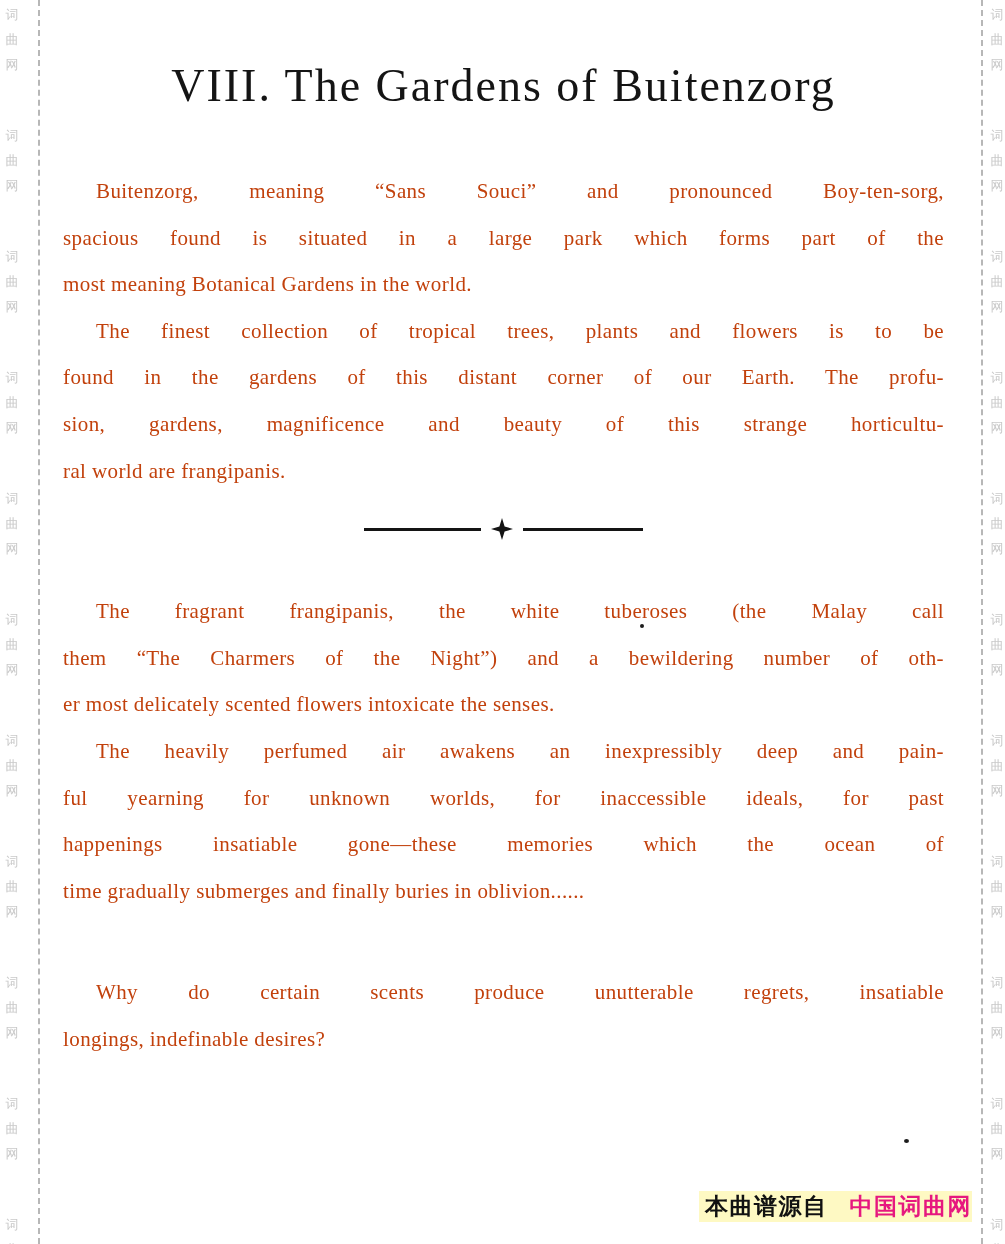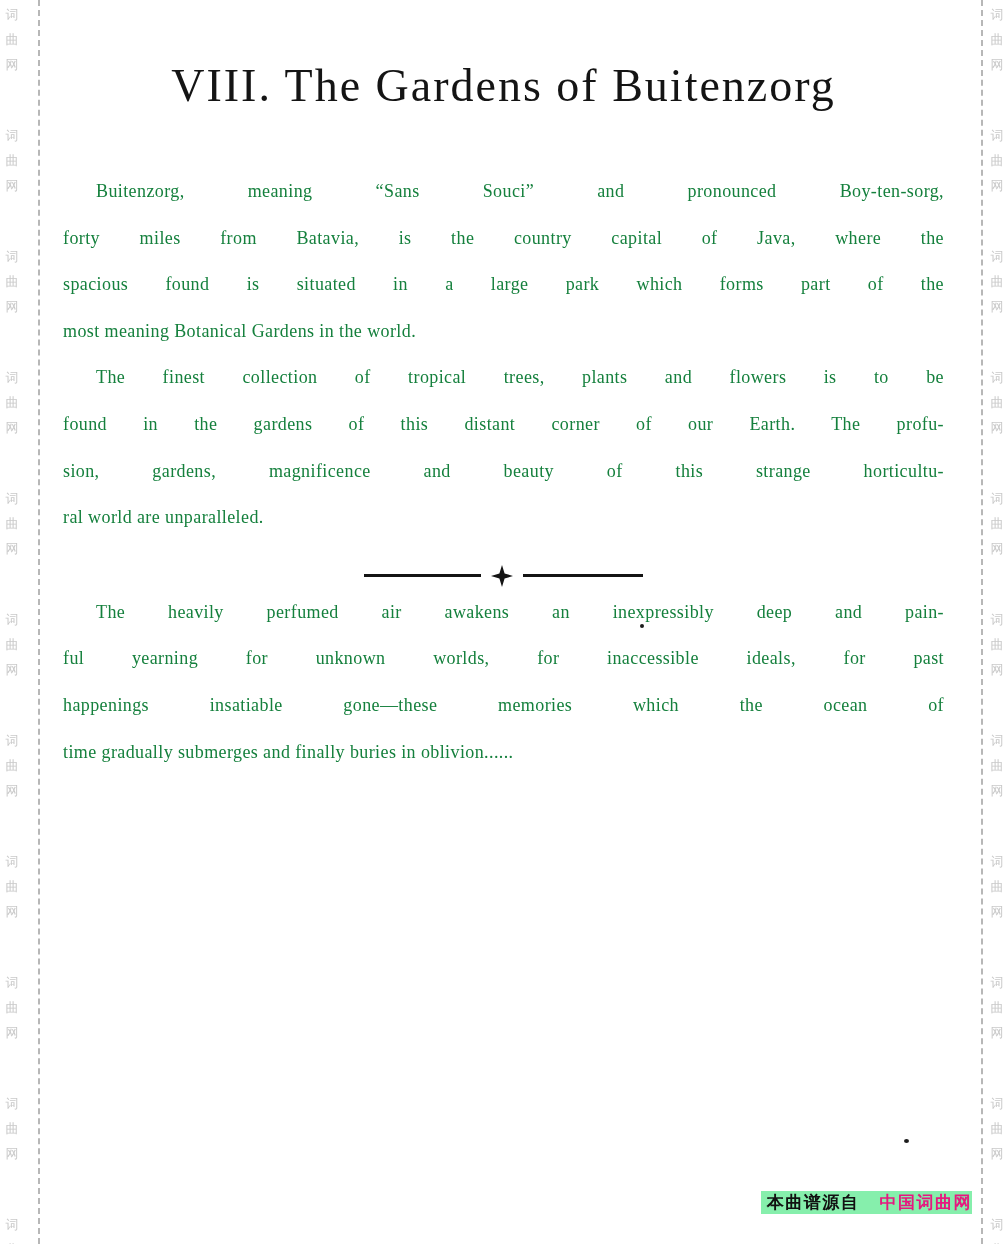--- a/index.html
+++ b/index.html
@@ -21,21 +21,21 @@
   
   .content{
     position:absolute;left:39px;top:16px;width:942px;height:100%;
     padding:0 37px 0 24px;box-sizing:border-box;background:transparent;
   }
   .title{
     margin:40px 0 0 0;text-align:center;
     font-size:46px;font-weight:normal;letter-spacing:2px;color:#141414;
     line-height:60px;
   }
-  .para{margin:0;font-size:18px;line-height:46.6px;color:#15803d;letter-spacing:0.4px;}
+  .para{margin:0;font-size:21px;line-height:46.6px;color:#c2410c;letter-spacing:0.4px;}
   .para .line{text-align:justify;text-align-last:justify;white-space:normal;height:46.6px;overflow:hidden;}
   .para .line.first{text-indent:33px;}
   .para .line.last{text-align-last:left;}
   #para-0{margin-top:52px;}
   #para-2{margin-top:46px;}
   #para-4{margin-top:55px;}
   
   .divider{
     margin-top:22px;height:26px;display:flex;align-items:center;justify-content:center;gap:9px;
   }
@@ -43,22 +43,22 @@
   .divider .rule.l{width:117px;}
   .divider .rule.r{width:120px;}
   .divider svg{display:block;}
   
   .speck{position:absolute;background:#1c1c1c;border-radius:50%;}
   .speck.a{left:640px;top:624px;width:4px;height:4px;}
   .speck.b{left:904px;top:1139px;width:5px;height:4px;}
   
   .footer{
     position:absolute;top:1191px;right:33px;white-space:nowrap;
-    font-family:sans-serif;font-weight:bold;font-size:17px;letter-spacing:1.5px;
-    color:#111111;background:#86efac;padding-left:6px;
+    font-family:sans-serif;font-weight:bold;font-size:23px;letter-spacing:1.5px;
+    color:#111111;background:#fef9c3;padding-left:6px;
   }
   .footer .site{margin-left:14px;}
 </style>
 </head>
 <body>
 
 <div class="wm-col left" style="color: rgb(201, 201, 201);">
     <div class="wm-group">
       <div class="wm-char">词</div>
       <div class="wm-char">曲</div>
@@ -173,47 +173,55 @@
   </div>
 
 <div class="dash left"></div>
 <div class="dash right"></div>
 
 <div class="content">
   <h1 class="title">VIII. The Gardens of Buitenzorg</h1>
 
   <div class="para" id="para-0">
       <div class="line first">Buitenzorg, meaning “Sans Souci” and pronounced Boy-ten-sorg,</div>
-      <div class="line">forty miles from Batavia, is the country capital of Java, where the</div>
       <div class="line">spacious found is situated in a large park which forms part of the</div>
       <div class="line last">most meaning Botanical Gardens in the world.</div>
     </div>
   <div class="para" id="para-1">
       <div class="line first">The finest collection of tropical trees, plants and flowers is to be</div>
       <div class="line">found in the gardens of this distant corner of our Earth. The profu-</div>
       <div class="line">sion, gardens, magnificence and beauty of this strange horticultu-</div>
-      <div class="line last">ral world are unparalleled.</div>
+      <div class="line last">ral world are frangipanis.</div>
     </div>
 
   <div class="divider">
     <span class="rule l"></span>
     <span>
       <svg width="24" height="24" viewBox="0 0 24 24">
         <path d="M12 1 L14.6 9.4 L23 12 L14.6 14.6 L12 23 L9.4 14.6 L1 12 L9.4 9.4 Z" fill="#141414"></path>
       </svg>
     </span>
     <span class="rule r"></span>
   </div>
 
+  <div class="para" id="para-2">
+      <div class="line first">The fragrant frangipanis, the white tuberoses (the Malay call</div>
+      <div class="line">them “The Charmers of the Night”) and a bewildering number of oth-</div>
+      <div class="line last">er most delicately scented flowers intoxicate the senses.</div>
+    </div>
   <div class="para" id="para-3">
       <div class="line first">The heavily perfumed air awakens an inexpressibly deep and pain-</div>
       <div class="line">ful yearning for unknown worlds, for inaccessible ideals, for past</div>
       <div class="line">happenings insatiable gone—these memories which the ocean of</div>
       <div class="line last">time gradually submerges and finally buries in oblivion......</div>
     </div>
+  <div class="para" id="para-4">
+      <div class="line first">Why do certain scents produce unutterable regrets, insatiable</div>
+      <div class="line last">longings, indefinable desires?</div>
+    </div>
 </div>
 
 <div class="speck a"></div>
 <div class="speck b"></div>
 
 <div class="footer">
   <span>本曲谱源自</span>
   <span class="site" style="color: rgb(230, 24, 127);">中国词曲网</span>
 </div>
 

